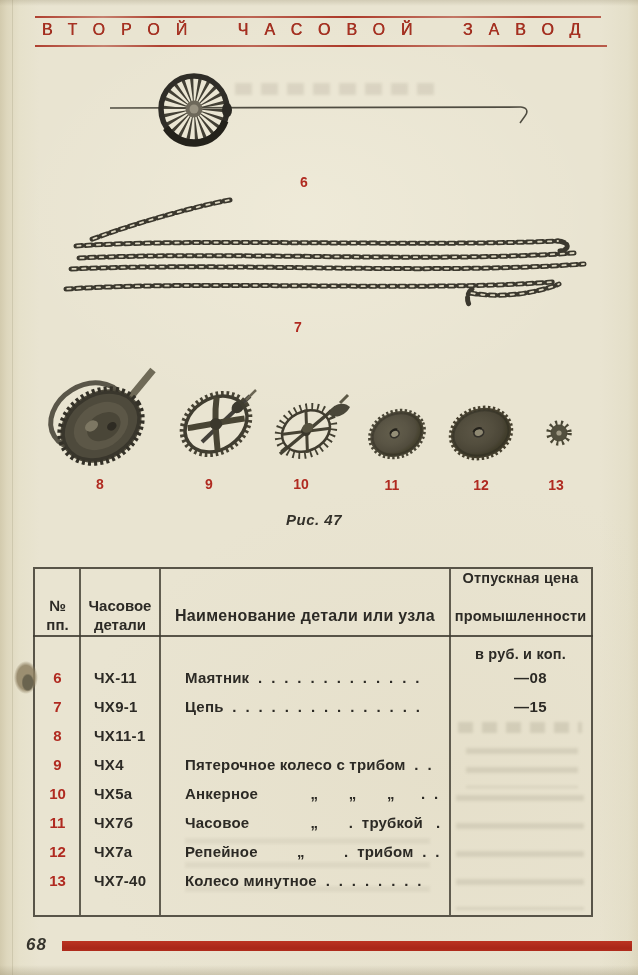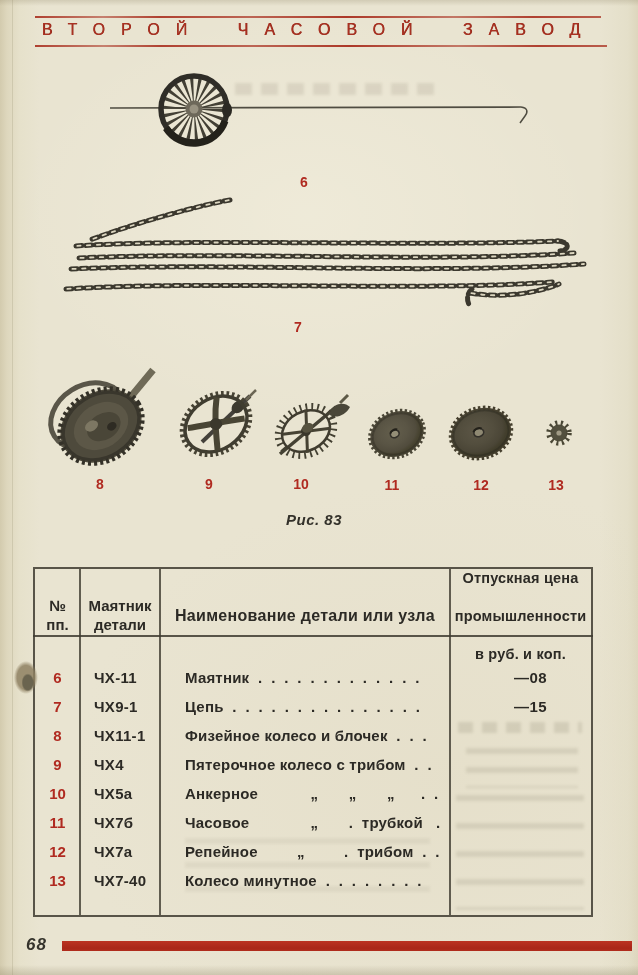--- a/index.html
+++ b/index.html
@@ -200,35 +200,35 @@
   </svg>
 
   <span class="fig-num" style="left:304px;top:174px;">6</span>
   <span class="fig-num" style="left:298px;top:319px;">7</span>
   <span class="fig-num" style="left:100px;top:476px;">8</span>
   <span class="fig-num" style="left:209px;top:476px;">9</span>
   <span class="fig-num" style="left:301px;top:476px;">10</span>
   <span class="fig-num" style="left:392px;top:477px;">11</span>
   <span class="fig-num" style="left:481px;top:477px;">12</span>
   <span class="fig-num" style="left:556px;top:477px;">13</span>
-  <div class="fig-caption">Рис. 83</div>
+  <div class="fig-caption">Рис. 47</div>
 
   <div class="ptable">
     <div class="vline vl1"></div>
     <div class="vline vl2"></div>
     <div class="vline vl3"></div>
     <div class="hsep"></div>
 
     <div class="thead">
       <div class="hc hc-num">
         <span>№</span>
         <span>пп.</span>
       </div>
       <div class="hc hc-sym">
-        <span>Маятник</span>
+        <span>Часовое</span>
         <span>детали</span>
       </div>
       <div class="hc hc-name">
         <span>Наименование детали или узла</span>
       </div>
       <div class="hc hc-price">
         <span>Отпускная цена</span>
         <span>промышленности</span>
         <span>в руб. и коп.</span>
       </div>
@@ -243,21 +243,20 @@
       </div>
       <div class="trow">
         <div class="c-num">7</div>
         <div class="c-sym">ЧХ9-1</div>
         <div class="c-name">Цепь  .  .  .  .  .  .  .  .  .  .  .  .  .  .  .</div>
         <div class="c-price">—15</div>
       </div>
       <div class="trow">
         <div class="c-num">8</div>
         <div class="c-sym">ЧХ11-1</div>
-        <div class="c-name">Физейное колесо и блочек  .  .  .</div>
         <div class="c-price"></div>
       </div>
       <div class="trow">
         <div class="c-num">9</div>
         <div class="c-sym">ЧХ4</div>
         <div class="c-name">Пятерочное колесо с трибом  .  .</div>
         <div class="c-price"></div>
       </div>
       <div class="trow">
         <div class="c-num">10</div>

